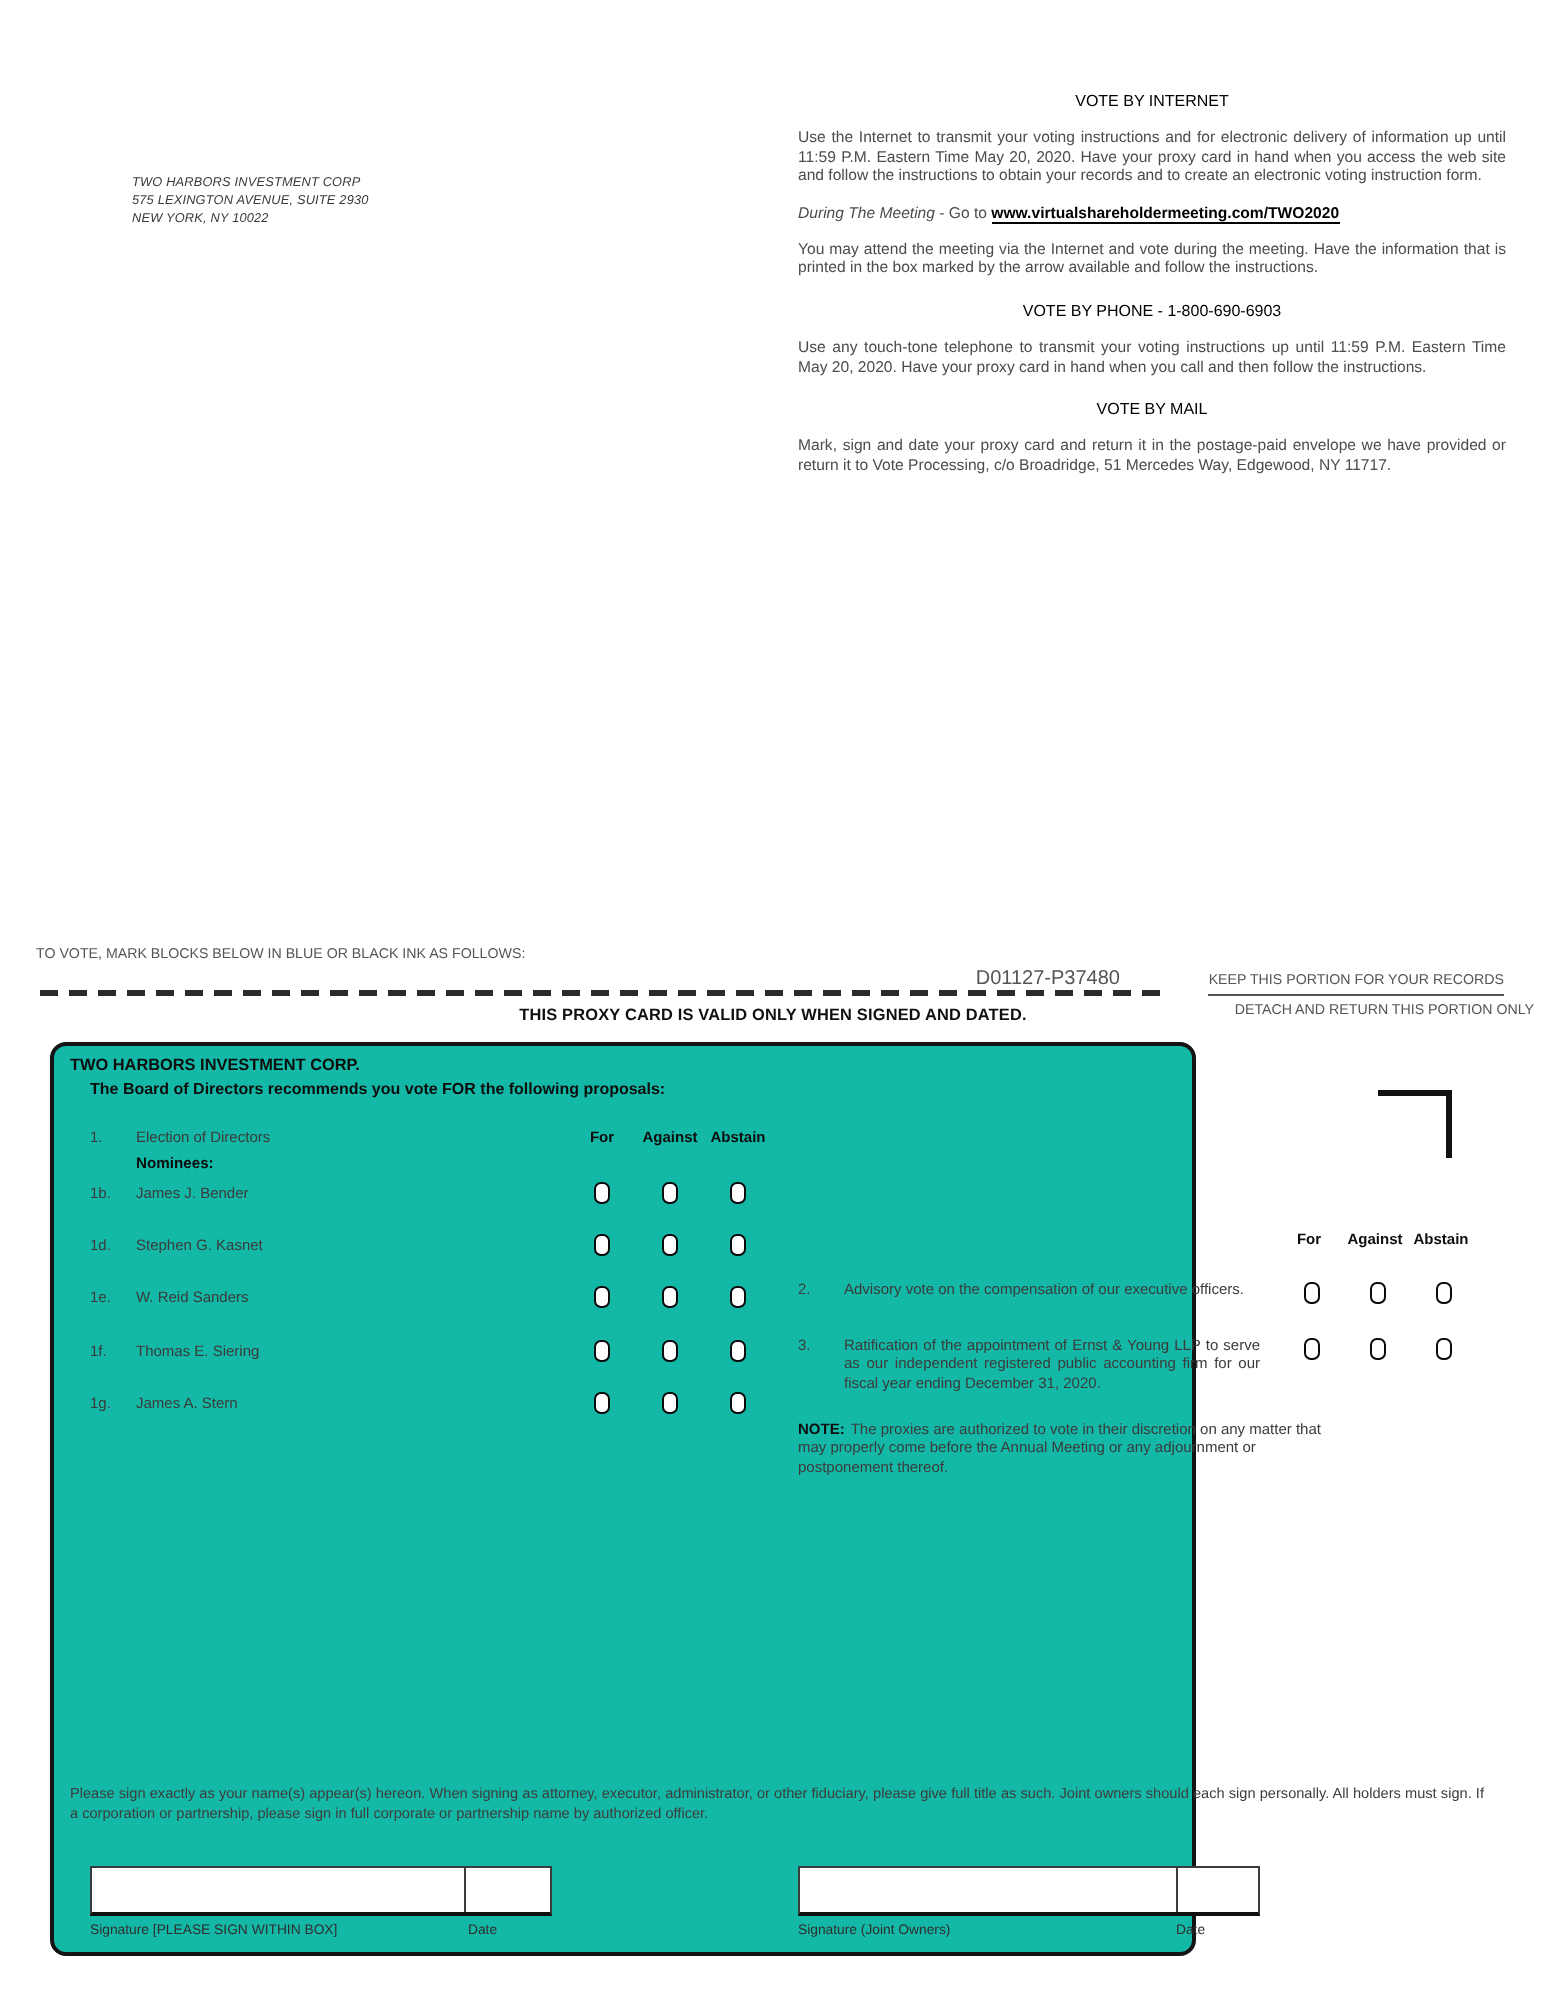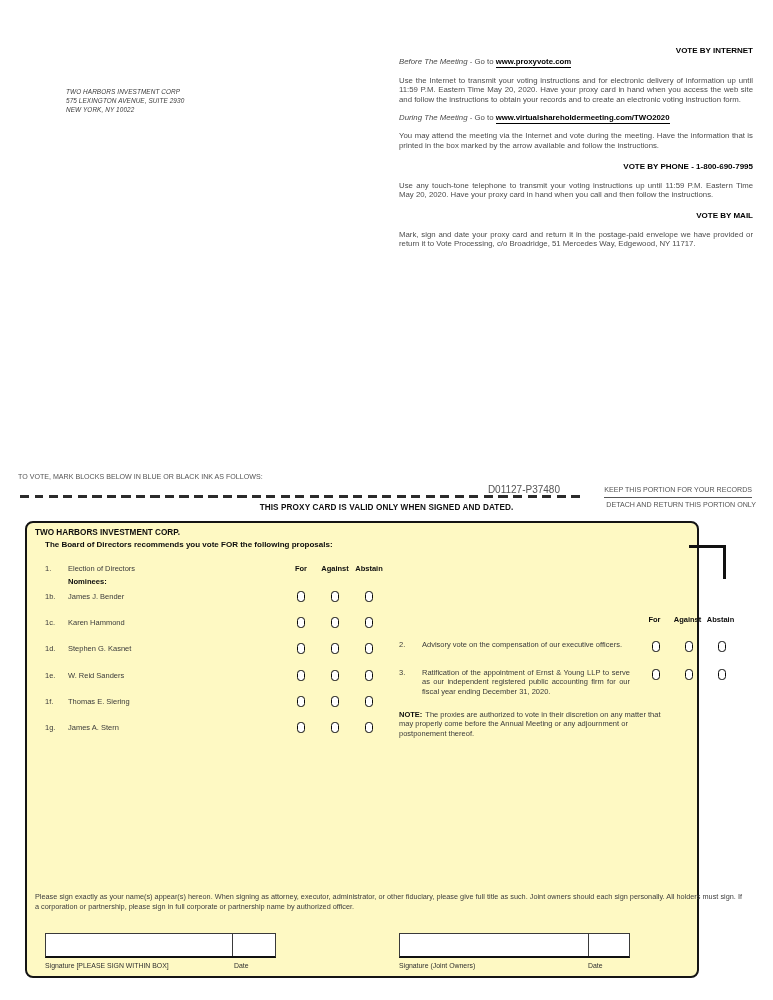--- a/index.html
+++ b/index.html
@@ -10,43 +10,43 @@
     margin:0 auto;
   }
 
   
   .addr { position:absolute; left:66px; top:88px; font-size:6.4px; line-height:8.9px;
           font-style:italic; color:#3a3a3a; letter-spacing:.1px; }
 
   
   .vote-col { position:absolute; left:399px; top:46px; width:354px;
               font-size:7.8px; line-height:9.4px; color:#4c4c4c; text-align:justify; }
-  .vote-col .h { font-weight:bold; color:#000; font-size:8px; margin-top:12px; text-align:right; }
+  .vote-col .h { font-weight:normal; color:#000; font-size:8px; margin-top:12px; text-align:center; }
   .vote-col .h.first { margin-top:0; }
   .vote-col p { margin:9px 0; }
   .vote-col .line { margin:2px 0 0 0; text-align:left; }
   .vote-col .line span { white-space:pre-wrap; }
   .it { font-style:italic; }
   .link { font-weight:bold; color:#000; border-bottom:1.4px solid #000; padding-bottom:.5px; }
 
   
   .tovote { position:absolute; left:18px; top:473px; font-size:7.1px; color:#555; }
   .ctrl   { position:absolute; left:400px; top:484px; width:160px; text-align:right;
             font-size:10px; color:#555; }
   .keep   { position:absolute; right:21px; top:486px; font-size:7.1px; color:#555;
             padding-bottom:2.5px; border-bottom:1.6px solid #555; }
   .dashes { position:absolute; left:20px; top:495px; width:565px; height:2.6px;
             background:repeating-linear-gradient(90deg,#2b2b2b 0 9px,transparent 9px 14.5px); }
   .valid  { position:absolute; left:0; top:503px; width:773px; text-align:center;
             font-weight:bold; font-size:8.2px; color:#101010; letter-spacing:.1px; }
-  .detach { position:absolute; right:17px; top:501px; font-size:7.1px; color:#555;padding-left:27px; }
-
-  
-  .card { position:absolute; left:25px; top:521px; width:674px; height:457px;
-          border:2.6px solid #141414; border-radius:8px; background:#fef9c3; }
+  .detach { position:absolute; right:6px; top:501px; font-size:7.1px; color:#555;padding-left:27px; }
+
+  
+  .card { position:absolute; left:25px; top:521px; width:573px; height:457px;
+          border:2.6px solid #141414; border-radius:8px; background:#14b8a6; }
   .card .abs { position:absolute; }
   .company { left:8px; top:5px; font-weight:bold; font-size:8.2px; color:#0d0d0d; }
   .recommend { left:18px; top:17px; width:318px; font-weight:bold; font-size:8px;
                line-height:9.8px; color:#0d0d0d; text-align:justify; }
 
   .prop-row { display:flex; align-items:flex-start; }
   .pnum  { width:23px; flex:none; font-size:7.5px; color:#3b3b3b; }
   .ptxt  { flex:1; font-size:7.5px; color:#3b3b3b; }
   .cell  { width:34px; flex:none; display:flex; justify-content:center; }
   .hdr   { font-weight:bold; color:#0d0d0d; font-size:7.5px; }
@@ -94,29 +94,26 @@
 <div class="page">
 
   <div class="addr">
     <div>TWO HARBORS INVESTMENT CORP</div>
     <div>575 LEXINGTON AVENUE, SUITE 2930</div>
     <div>NEW YORK, NY 10022</div>
   </div>
 
   <div class="vote-col">
     <div class="h first">VOTE BY INTERNET</div>
-    <div class="line">
-      <span class="it">Before The Meeting</span><span> - Go to </span><span class="link">www.proxyvote.com</span>
-    </div>
     <p>Use the Internet to transmit your voting instructions and for electronic delivery of information up until 11:59 P.M. Eastern Time May 20, 2020. Have your proxy card in hand when you access the web site and follow the instructions to obtain your records and to create an electronic voting instruction form.</p>
     <div class="line">
       <span class="it">During The Meeting</span><span> - Go to </span><span class="link">www.virtualshareholdermeeting.com/TWO2020</span>
     </div>
     <p>You may attend the meeting via the Internet and vote during the meeting. Have the information that is printed in the box marked by the arrow available and follow the instructions.</p>
-    <div class="h">VOTE BY PHONE - 1-800-690-7995</div>
+    <div class="h">VOTE BY PHONE - 1-800-690-6903</div>
     <p>Use any touch-tone telephone to transmit your voting instructions up until 11:59 P.M. Eastern Time May 20, 2020. Have your proxy card in hand when you call and then follow the instructions.</p>
     <div class="h">VOTE BY MAIL</div>
     <p>Mark, sign and date your proxy card and return it in the postage-paid envelope we have provided or return it to Vote Processing, c/o Broadridge, 51 Mercedes Way, Edgewood, NY 11717.</p>
   </div>
 
   <div class="tovote">TO VOTE, MARK BLOCKS BELOW IN BLUE OR BLACK INK AS FOLLOWS:</div>
   <div class="ctrl">D01127-P37480</div>
   <div class="keep">KEEP THIS PORTION FOR YOUR RECORDS</div>
   <div class="dashes"></div>
   <div class="valid">THIS PROXY CARD IS VALID ONLY WHEN SIGNED AND DATED.</div>
@@ -145,33 +142,20 @@
             <span class="cb"></span>
           </span>
         <span class="cell">
             <span class="cb"></span>
           </span>
         <span class="cell">
             <span class="cb"></span>
           </span>
       </div>
       <div class="nomrow">
-        <span class="ncode">1c.</span>
-        <span class="nname">Karen Hammond</span>
-        <span class="cell">
-            <span class="cb"></span>
-          </span>
-        <span class="cell">
-            <span class="cb"></span>
-          </span>
-        <span class="cell">
-            <span class="cb"></span>
-          </span>
-      </div>
-      <div class="nomrow">
         <span class="ncode">1d.</span>
         <span class="nname">Stephen G. Kasnet</span>
         <span class="cell">
             <span class="cb"></span>
           </span>
         <span class="cell">
             <span class="cb"></span>
           </span>
         <span class="cell">
             <span class="cb"></span>

